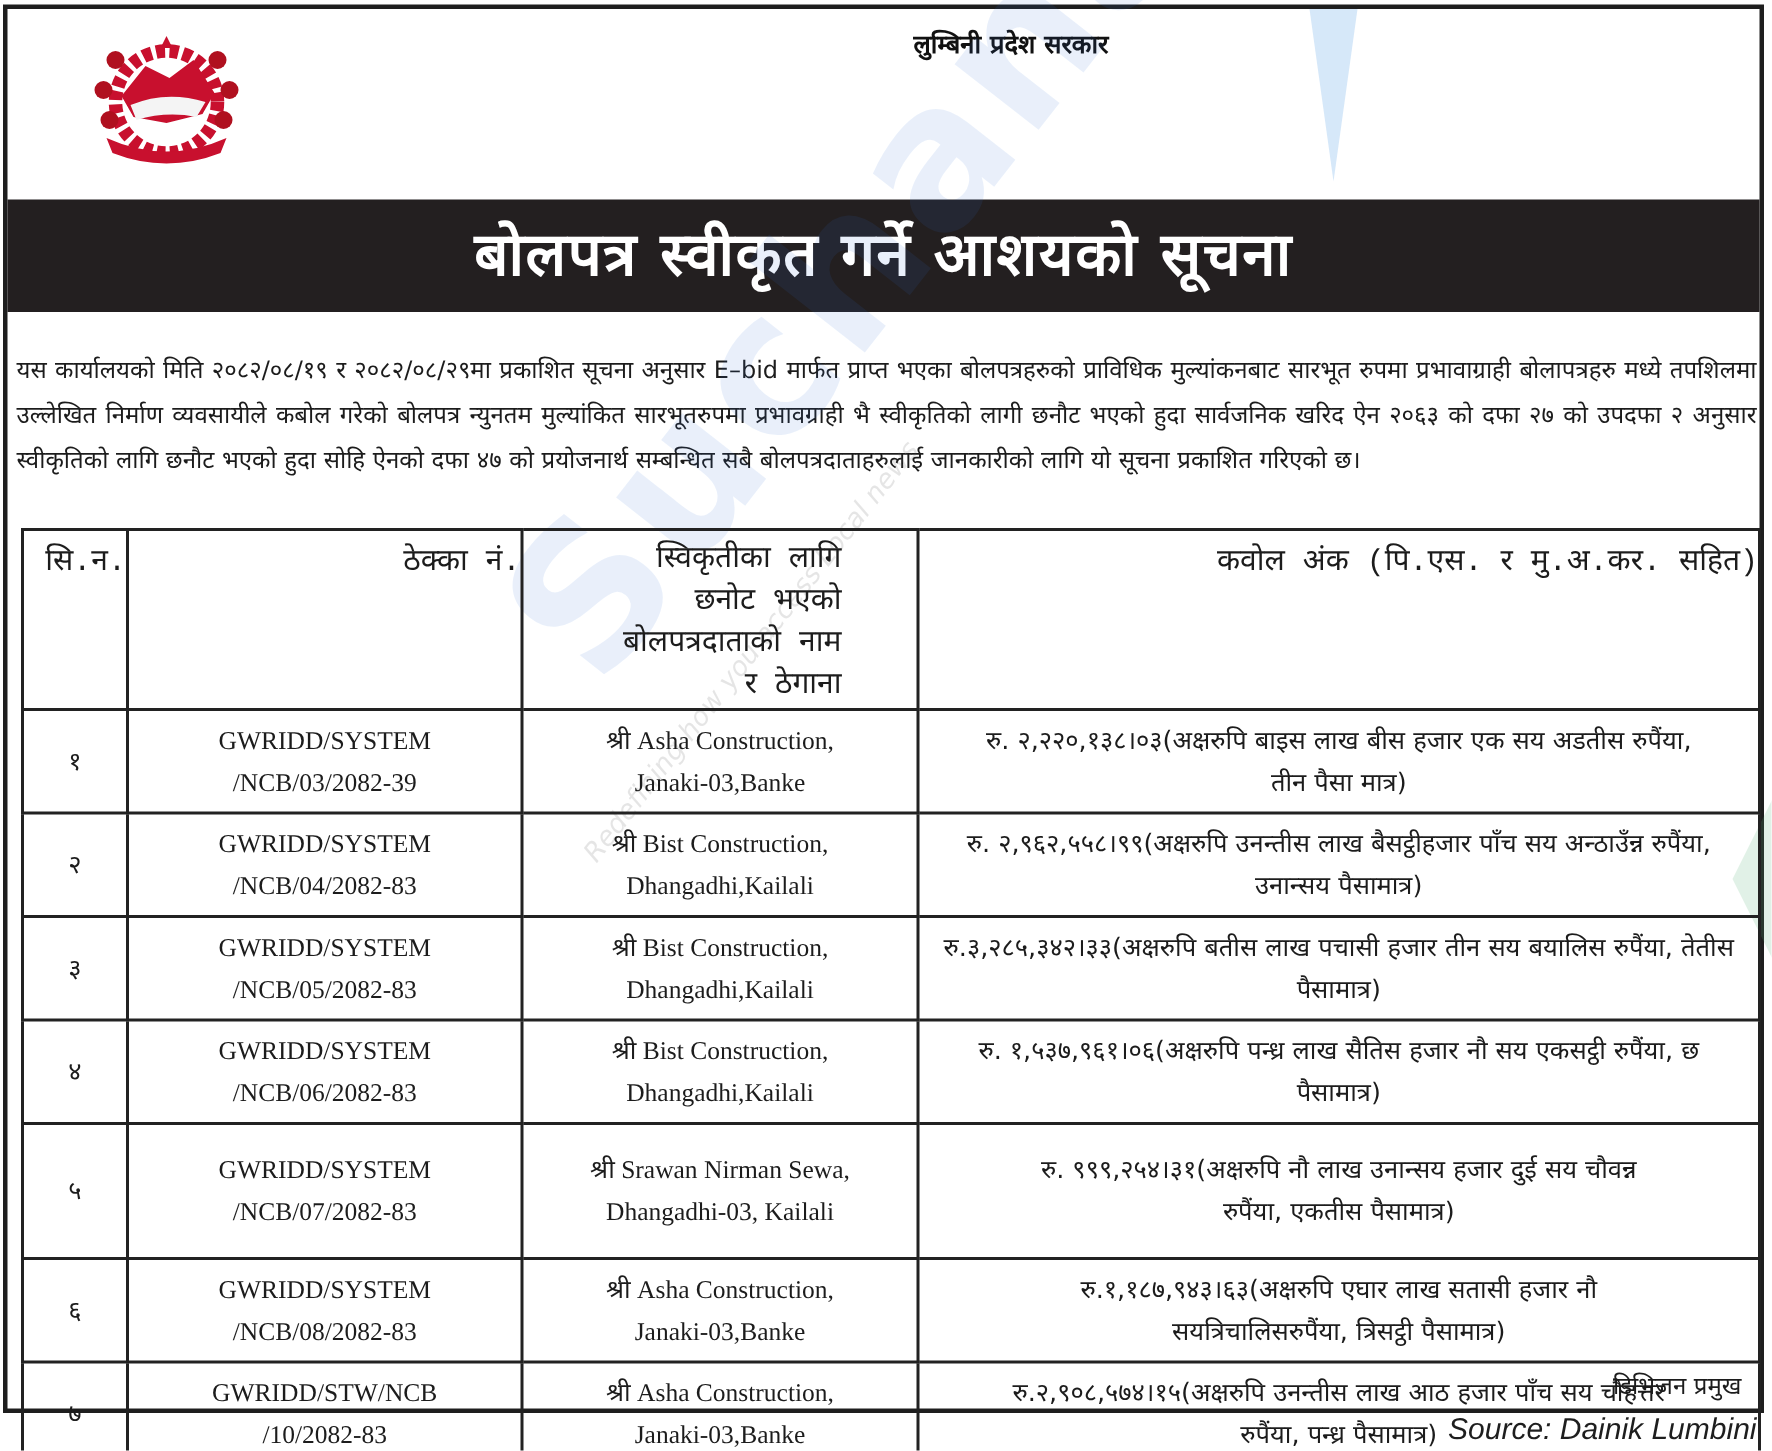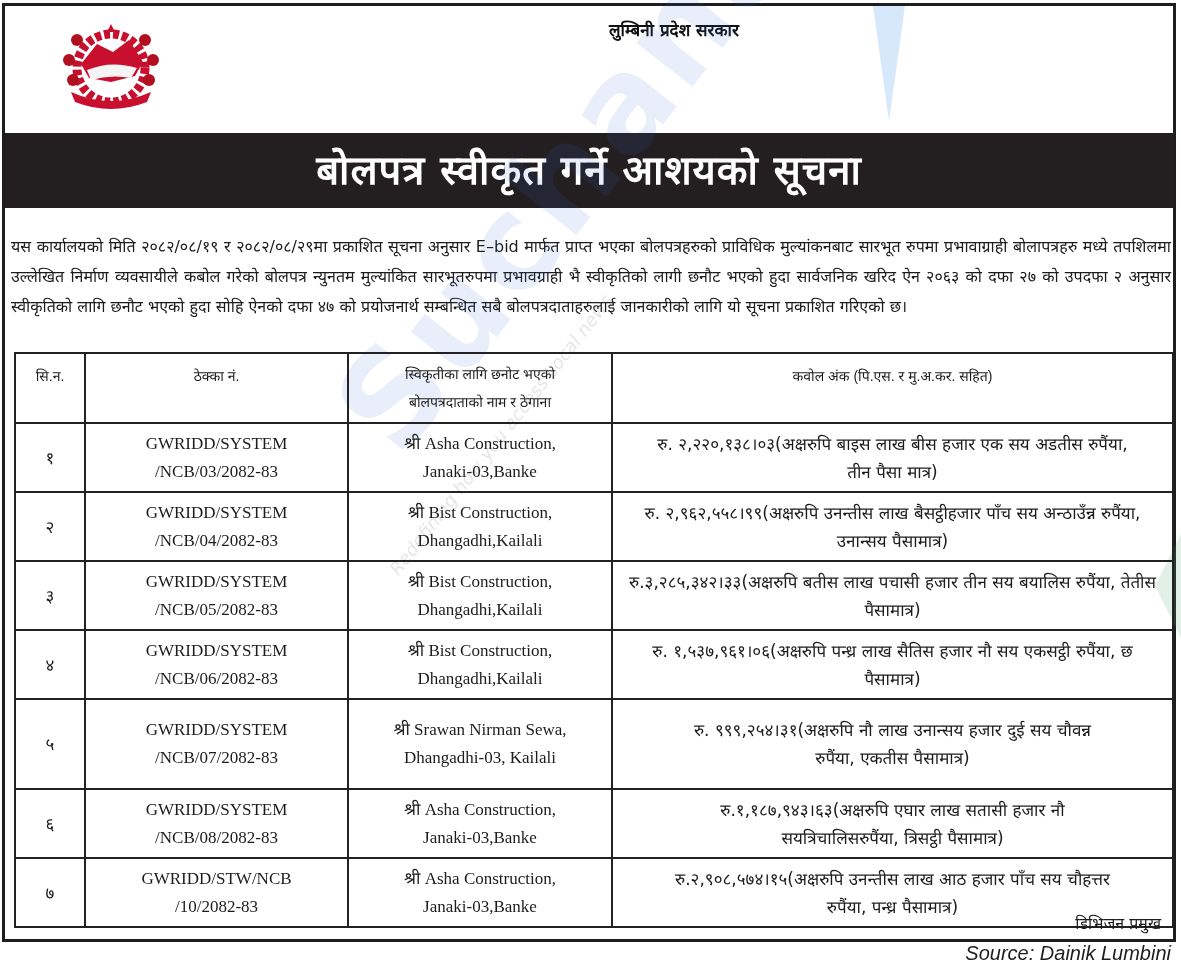--- a/index.html
+++ b/index.html
@@ -61,22 +61,22 @@
 
   table.bids {
     position: absolute; left: 9px; top: 346px; width: 1158px;
     border-collapse: collapse; table-layout: fixed;
   }
   table.bids th, table.bids td {
     border: 2px solid #222; text-align: center; vertical-align: middle;
     color: #1c1c1c;
   }
   table.bids th {
-    height: 70px; font-family: Liberation Sans, sans-serif; font-weight: normal; font-size: 14px;
-    line-height: 28px; vertical-align: top; padding-top: 8px;
+    height: 70px; font-family: Liberation Mono, monospace; font-weight: normal; font-size: 20px;
+    line-height: 28px; vertical-align: top; padding-top: 8px; text-align: right;
   }
   table.bids td { height: 69px; font-size: 17px; line-height: 28px; }
   td.c-sn { font-family: "DejaVu Sans", sans-serif; font-size: 15px; }
   td.c-contract, td.c-bidder { font-family: "Liberation Serif", "DejaVu Serif", serif; font-size: 20px; }
   td.c-amount { font-family: "DejaVu Sans", sans-serif; font-size: 16px; padding: 0 10px; }
 
   .signer {
     position: absolute; right: 12px; top: 906px; font-family: "DejaVu Sans", sans-serif;
     font-size: 16px; color: #1c1c1c;
   }
@@ -133,21 +133,21 @@
       <tr>
         <th>सि.न.</th>
         <th>ठेक्का नं.</th>
         <th style="padding:6px 50px 0">स्विकृतीका लागि छनोट भएको बोलपत्रदाताको नाम र ठेगाना</th>
         <th>कवोल अंक (पि.एस. र मु.अ.कर. सहित)</th>
       </tr>
     </thead>
     <tbody>
       <tr>
         <td class="c-sn">१</td>
-        <td class="c-contract" style="padding:0 30px">GWRIDD/SYSTEM /NCB/03/2082-83</td>
+        <td class="c-contract" style="padding:0 30px">GWRIDD/SYSTEM /NCB/03/2082-39</td>
         <td class="c-bidder" style="padding:0 30px">श्री Asha Construction, Janaki-03,Banke</td>
         <td class="c-amount" style="padding:0 30px">रु. २,२२०,१३८।०३(अक्षरुपि बाइस लाख बीस हजार एक सय अडतीस रुपैंया, तीन पैसा मात्र)</td>
       </tr>
       <tr>
         <td class="c-sn">२</td>
         <td class="c-contract" style="padding:0 40px">GWRIDD/SYSTEM /NCB/04/2082-83</td>
         <td class="c-bidder" style="padding:0 30px">श्री Bist Construction, Dhangadhi,Kailali</td>
         <td class="c-amount" style="padding:0 14px">रु. २,९६२,५५८।९९(अक्षरुपि उनन्तीस लाख बैसट्ठीहजार पाँच सय अन्ठाउँन्न रुपैंया, उनान्सय पैसामात्र)</td>
       </tr>
       <tr>

